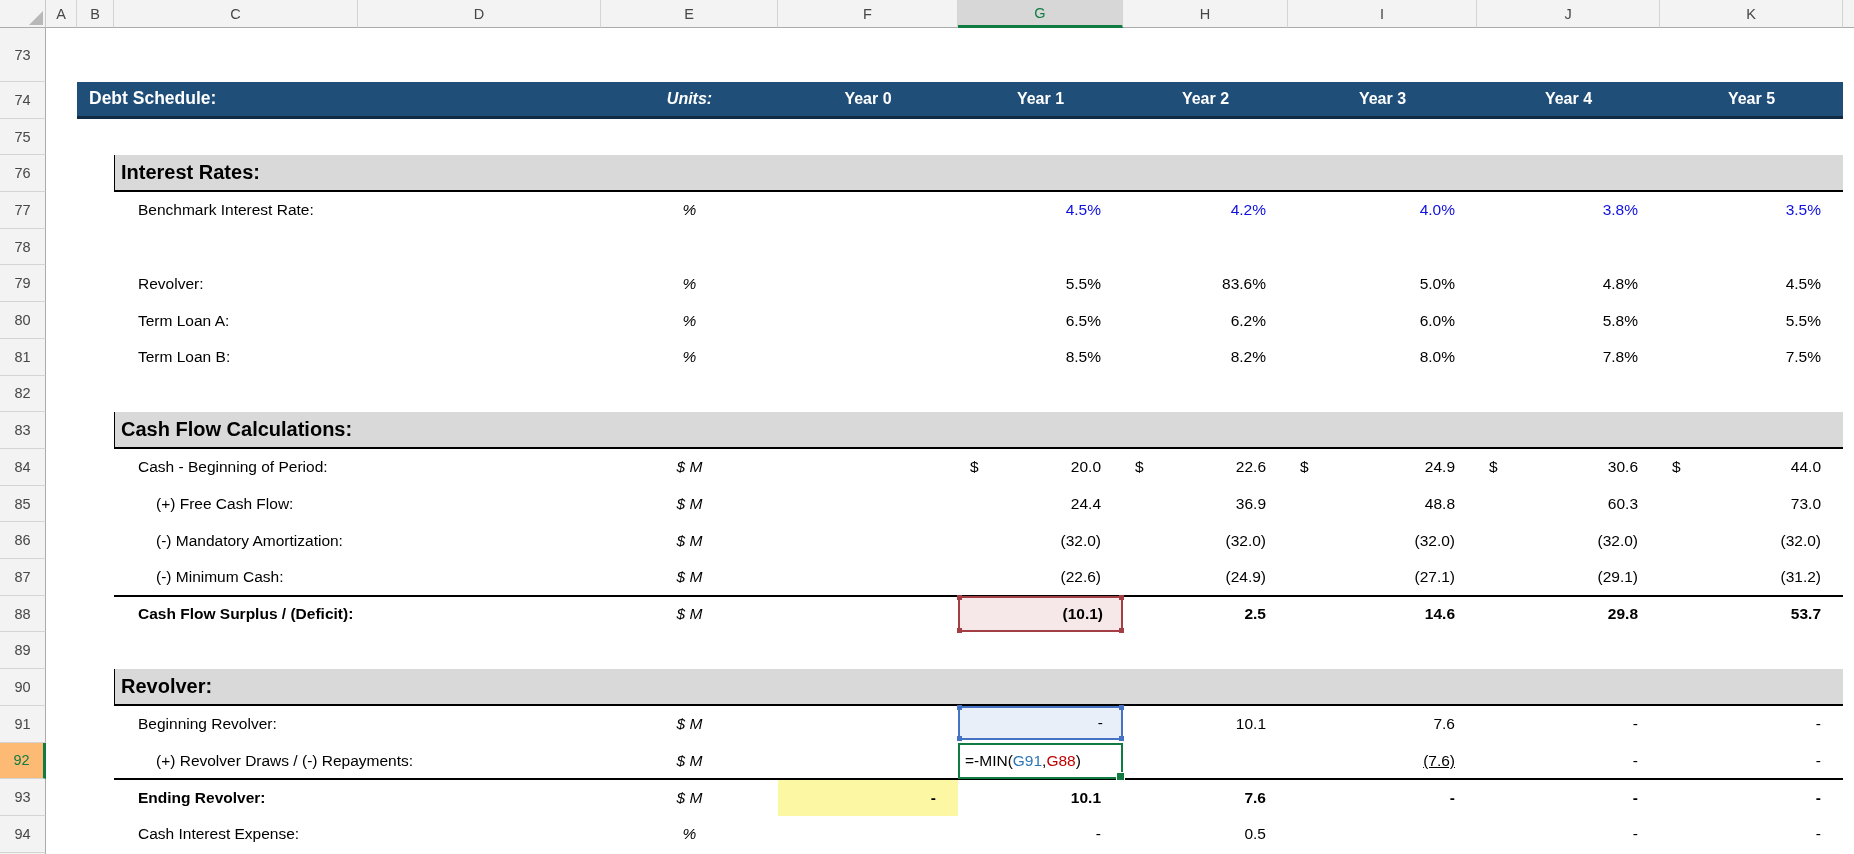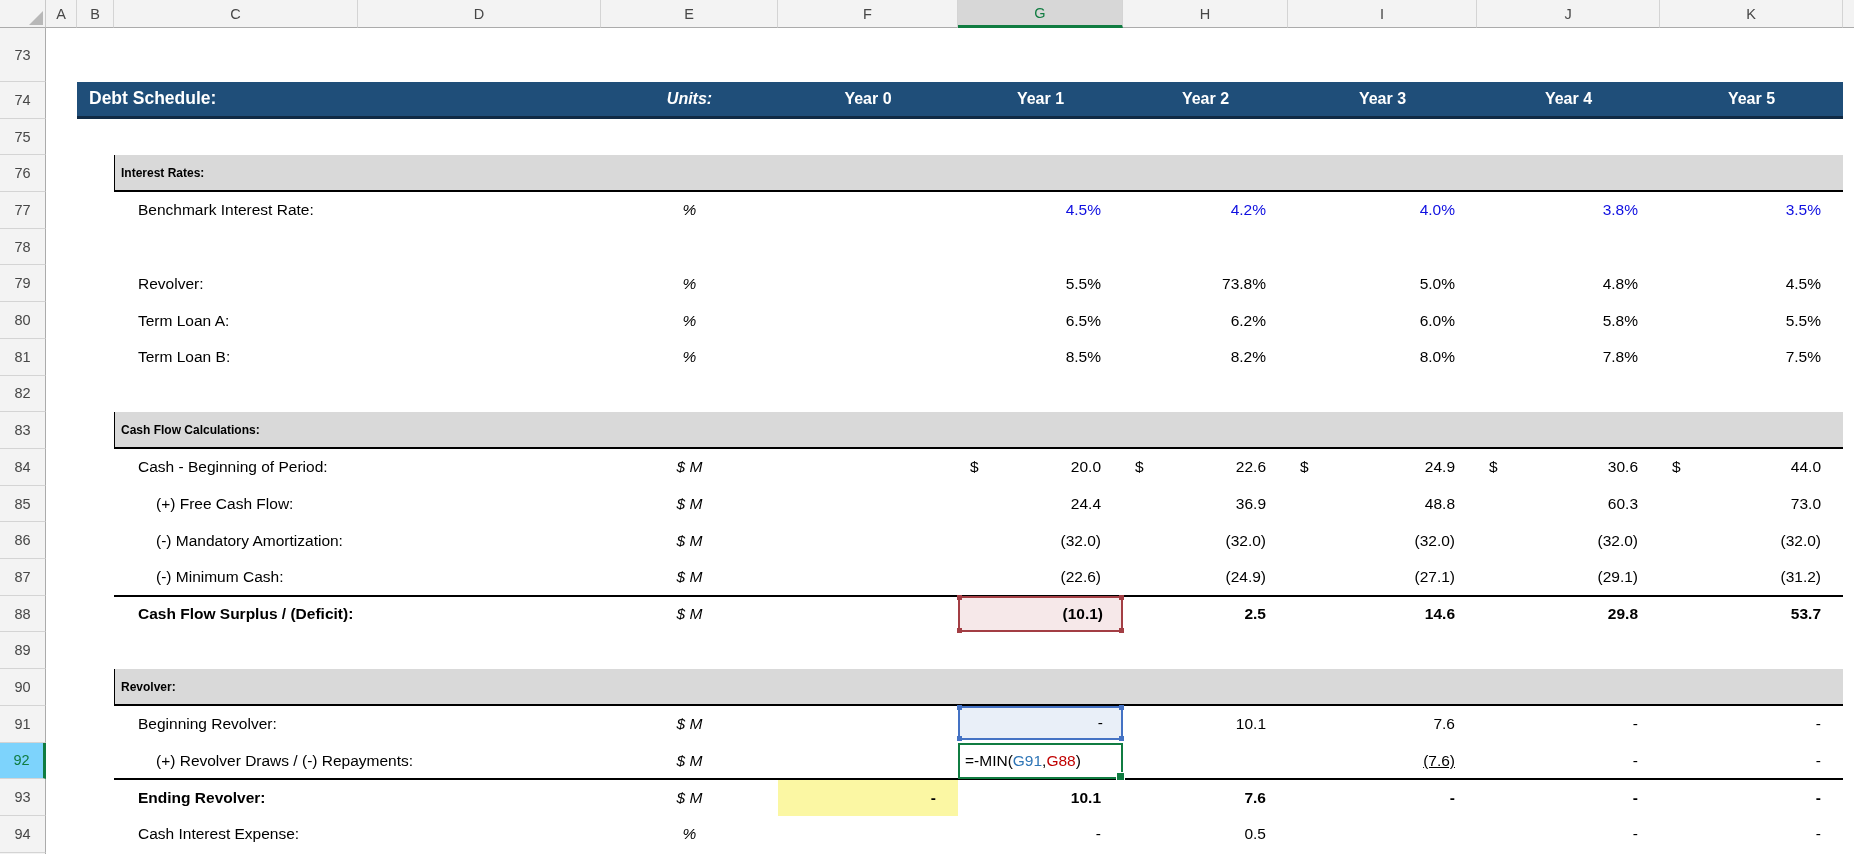--- a/index.html
+++ b/index.html
@@ -14,33 +14,33 @@
                border-left:14px solid transparent;border-bottom:14px solid #B8B8B8;}
   .colhdr{position:absolute;top:0;height:28px;display:flex;align-items:center;justify-content:center;
           font-size:14.5px;color:#474747;border-right:1px solid #D4D4D4;border-bottom:1px solid #ABABAB;
           box-sizing:border-box;z-index:7;}
   .colhdr.sel{background:#D7D7D7;color:var(--green);border-bottom:3px solid var(--green);}
   .rowstrip{position:absolute;left:0;top:28px;width:46px;height:826px;background:#F3F3F3;
             border-right:1px solid #ABABAB;box-sizing:border-box;z-index:6;}
   .rowhdr{position:absolute;left:0;width:46px;display:flex;align-items:center;justify-content:center;
           font-size:14.5px;color:#474747;background:#F3F3F3;border-bottom:1px solid #D4D4D4;
           border-right:1px solid #ABABAB;box-sizing:border-box;z-index:7;}
-  .rowhdr.sel{background:#7dd3fc;color:var(--green);border-right:3px solid var(--green);}
+  .rowhdr.sel{background:#fdba74;color:var(--green);border-right:3px solid var(--green);}
   
   .titlebar{position:absolute;background:var(--title-bg);border-bottom:3px solid #102A44;
             box-sizing:border-box;color:#fff;z-index:2;}
   .tlabel{position:absolute;left:12px;top:0;height:100%;display:flex;align-items:center;
           font-weight:bold;font-size:17.5px;}
   .tcell{position:absolute;top:0;height:100%;display:flex;align-items:center;justify-content:center;
          font-weight:bold;font-size:16px;}
   .tcell.ital{font-style:italic;}
   
   .sectionbar{position:absolute;background:var(--section-bg);border-bottom:2px solid #000;
               border-left:1px solid #000;box-sizing:border-box;display:flex;align-items:center;
-              padding-left:6px;font-weight:bold;font-size:12px;z-index:1;}
+              padding-left:6px;font-weight:bold;font-size:20px;z-index:1;}
   
   .rowlabel{position:absolute;display:flex;align-items:center;font-size:15.5px;box-sizing:border-box;}
   .unitcell{position:absolute;display:flex;align-items:center;justify-content:center;
             font-style:italic;font-size:15.5px;}
   .val{position:absolute;display:flex;align-items:center;justify-content:flex-end;
        padding-right:22px;font-size:15.5px;box-sizing:border-box;}
   .b{font-weight:bold;}
   .blue{color:var(--blue-input);}
   .yellowcell{background:var(--yellow);}
   .dollar{position:absolute;display:flex;align-items:center;font-size:15.5px;}
@@ -117,21 +117,21 @@
     <div class="rowlabel" style="left: 114px; top: 192.1px; width: 487px; height: 36.7px; padding-left: 24px;">Benchmark Interest Rate:</div>
     <div class="unitcell" style="left: 601px; top: 192.1px; width: 177px; height: 36.7px;">%</div>
     <div class="val blue" style="left: 958px; top: 192.1px; width: 165px; height: 36.7px;">4.5%</div>
     <div class="val blue" style="left: 1123px; top: 192.1px; width: 165px; height: 36.7px;">4.2%</div>
     <div class="val blue" style="left: 1288px; top: 192.1px; width: 189px; height: 36.7px;">4.0%</div>
     <div class="val blue" style="left: 1477px; top: 192.1px; width: 183px; height: 36.7px;">3.8%</div>
     <div class="val blue" style="left: 1660px; top: 192.1px; width: 183px; height: 36.7px;">3.5%</div>
     <div class="rowlabel" style="left: 114px; top: 265.5px; width: 487px; height: 36.7px; padding-left: 24px;">Revolver:</div>
     <div class="unitcell" style="left: 601px; top: 265.5px; width: 177px; height: 36.7px;">%</div>
     <div class="val" style="left: 958px; top: 265.5px; width: 165px; height: 36.7px;">5.5%</div>
-    <div class="val" style="left: 1123px; top: 265.5px; width: 165px; height: 36.7px;">73.8%</div>
+    <div class="val" style="left: 1123px; top: 265.5px; width: 165px; height: 36.7px;">83.6%</div>
     <div class="val" style="left: 1288px; top: 265.5px; width: 189px; height: 36.7px;">5.0%</div>
     <div class="val" style="left: 1477px; top: 265.5px; width: 183px; height: 36.7px;">4.8%</div>
     <div class="val" style="left: 1660px; top: 265.5px; width: 183px; height: 36.7px;">4.5%</div>
     <div class="rowlabel" style="left: 114px; top: 302.2px; width: 487px; height: 36.7px; padding-left: 24px;">Term Loan A:</div>
     <div class="unitcell" style="left: 601px; top: 302.2px; width: 177px; height: 36.7px;">%</div>
     <div class="val" style="left: 958px; top: 302.2px; width: 165px; height: 36.7px;">6.5%</div>
     <div class="val" style="left: 1123px; top: 302.2px; width: 165px; height: 36.7px;">6.2%</div>
     <div class="val" style="left: 1288px; top: 302.2px; width: 189px; height: 36.7px;">6.0%</div>
     <div class="val" style="left: 1477px; top: 302.2px; width: 183px; height: 36.7px;">5.8%</div>
     <div class="val" style="left: 1660px; top: 302.2px; width: 183px; height: 36.7px;">5.5%</div>

